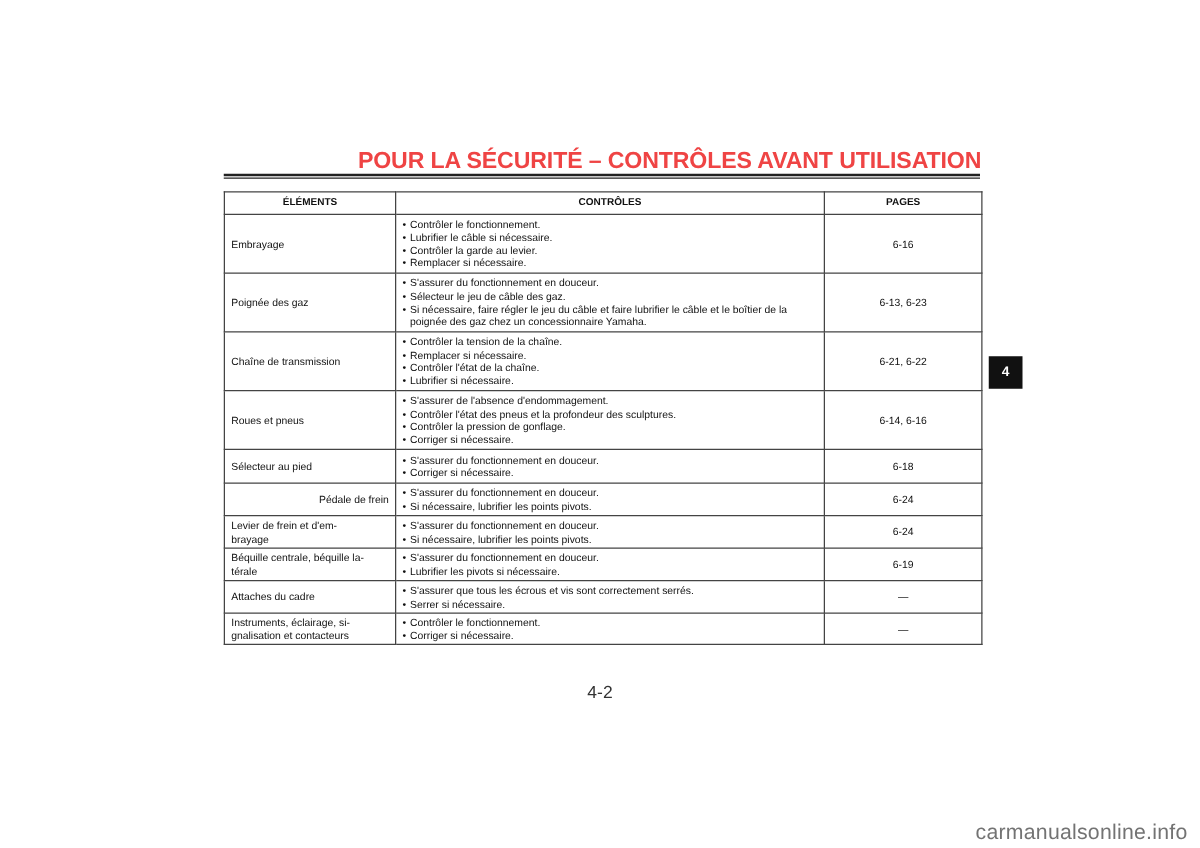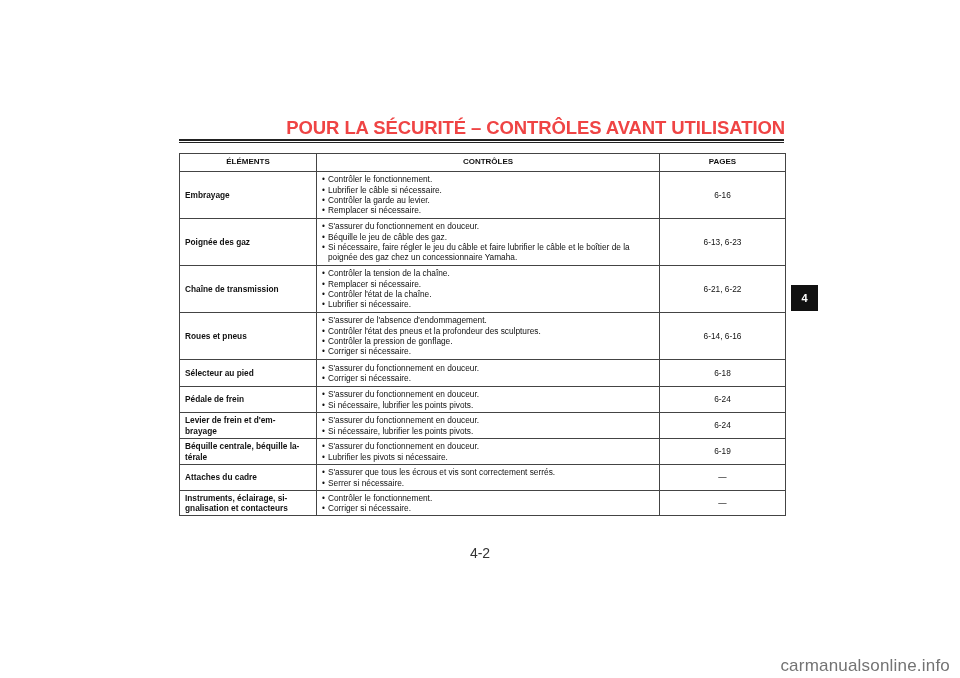--- a/index.html
+++ b/index.html
@@ -18,21 +18,21 @@
   }
   table.checks {
     position: absolute; left: 179px; top: 153px; width: 606px;
     border-collapse: collapse; table-layout: fixed;
     font-size: 8.3px; line-height: 10.4px;
   }
   table.checks th, table.checks td {
     border: 1px solid #444; padding: 0 5px; vertical-align: middle;
   }
   table.checks th { height: 17px; font-weight: bold; text-align: center; font-size: 8px; }
-  td.elem { font-weight: bold; text-align: left; }
+  td.elem { font-weight: normal; text-align: left; }
   td.page { text-align: center; }
   td.ctrl ul { list-style: none; margin: 0; padding: 0; }
   td.ctrl li { position: relative; padding-left: 6px; }
   td.ctrl li::before { content: "•"; position: absolute; left: 0; top: 0; }
   .tab-marker {
     position: absolute; left: 791px; top: 285px; width: 27px; height: 26px;
     background: #111; color: #fff; font-weight: bold; font-size: 11px;
     display: flex; align-items: center; justify-content: center;
   }
   .page-num {
@@ -74,21 +74,21 @@
             <li>Remplacer si nécessaire.</li>
           </ul>
         </td>
         <td class="page">6-16</td>
       </tr>
       <tr style="height: 47px;">
         <td class="elem" style="white-space: pre-line;">Poignée des gaz</td>
         <td class="ctrl">
           <ul>
             <li>S'assurer du fonctionnement en douceur.</li>
-            <li>Béquille le jeu de câble des gaz.</li>
+            <li>Sélecteur le jeu de câble des gaz.</li>
             <li>Si nécessaire, faire régler le jeu du câble et faire lubrifier le câble et le boîtier de la poignée des gaz chez un concessionnaire Yamaha.</li>
           </ul>
         </td>
         <td class="page">6-13, 6-23</td>
       </tr>
       <tr style="height: 47px;">
         <td class="elem" style="white-space: pre-line;">Chaîne de transmission</td>
         <td class="ctrl">
           <ul>
             <li>Contrôler la tension de la chaîne.</li>
@@ -115,21 +115,21 @@
         <td class="elem" style="white-space: pre-line; margin-left: 40px;">Sélecteur au pied</td>
         <td class="ctrl">
           <ul>
             <li>S'assurer du fonctionnement en douceur.</li>
             <li>Corriger si nécessaire.</li>
           </ul>
         </td>
         <td class="page">6-18</td>
       </tr>
       <tr style="height: 26px;">
-        <td class="elem" style="white-space: pre-line;">Pédale de frein</td>
+        <td class="elem" style="white-space: pre-line; text-align: right;">Pédale de frein</td>
         <td class="ctrl">
           <ul>
             <li>S'assurer du fonctionnement en douceur.</li>
             <li>Si nécessaire, lubrifier les points pivots.</li>
           </ul>
         </td>
         <td class="page">6-24</td>
       </tr>
       <tr style="height: 26px;">
         <td class="elem" style="white-space: pre-line;">Levier de frein et d'em-

